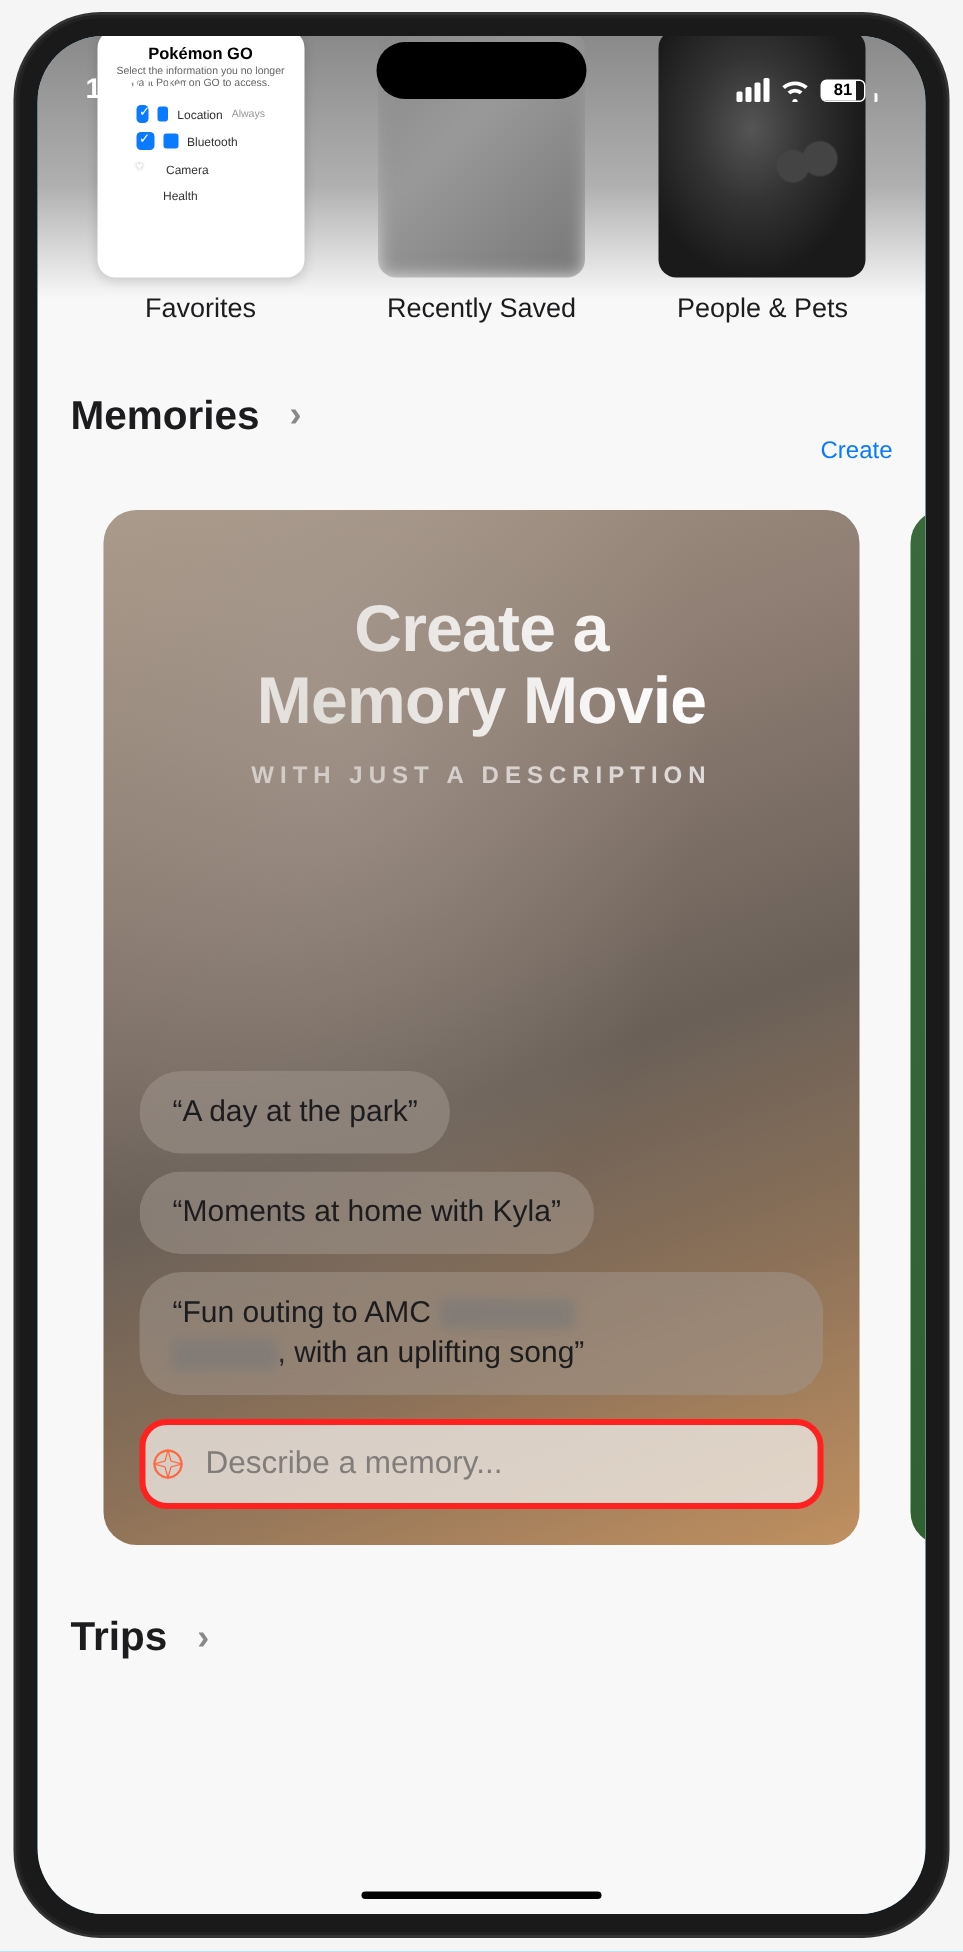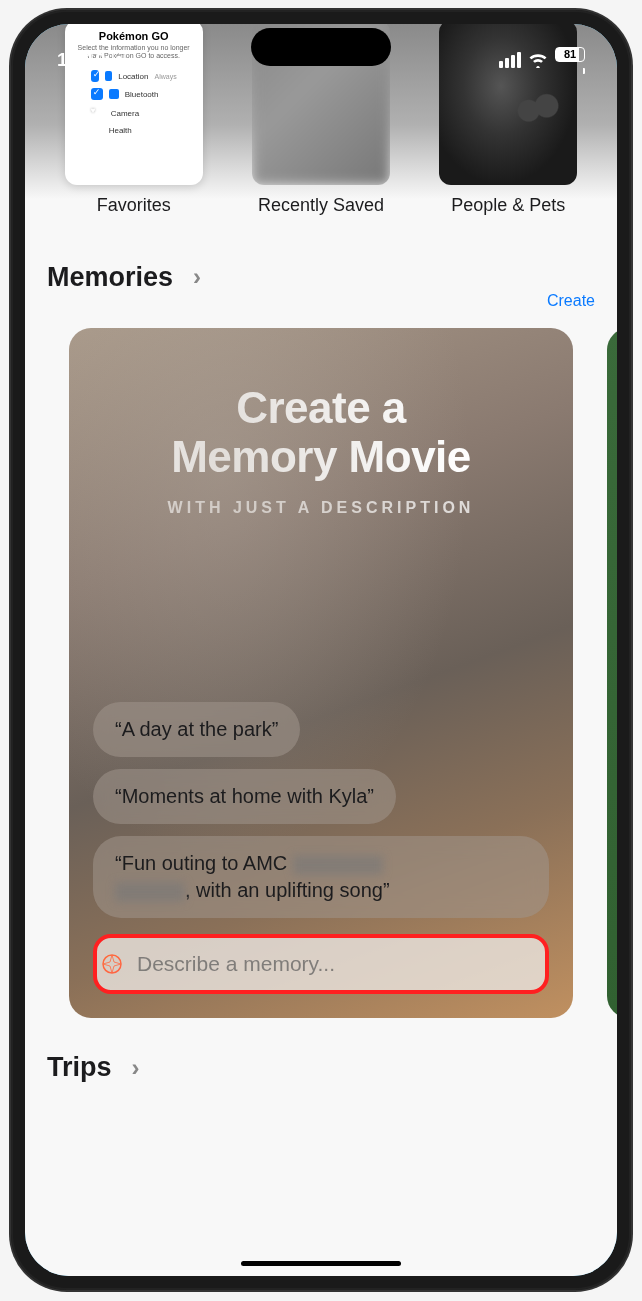--- a/index.html
+++ b/index.html
@@ -7,21 +7,21 @@
 .phone-frame { width: 620px; height: 1280px; background: #1a1a1a; border-radius: 56px; padding: 14px; position: relative; box-shadow: 0 0 0 2px #333, inset 0 0 0 2px #222; }
 .screen { width: 100%; height: 100%; background: #7dd3fc; border-radius: 44px; overflow: hidden; position: relative; }
 .dynamic-island { position: absolute; top: 18px; left: 50%; transform: translateX(-50%); width: 140px; height: 38px; background: #000; border-radius: 20px; z-index: 100; }
 .status-bar { height: 60px; display: flex; justify-content: space-between; align-items: center; padding: 12px 32px 0; position: absolute; top: 0; left: 0; right: 0; z-index: 50; color: #fff; font-weight: 600; }
 .status-left { display: flex; align-items: center; gap: 6px; font-size: 19px; }
 .status-right { display: flex; align-items: center; gap: 7px; }
 .signal-bars { display: flex; align-items: flex-end; gap: 2px; }
 .signal-bars span { width: 4px; background: #fff; border-radius: 1px; }
 .signal-bars span:nth-child(1){height:7px}.signal-bars span:nth-child(2){height:10px}.signal-bars span:nth-child(3){height:13px}.signal-bars span:nth-child(4){height:16px}
 .wifi-icon { width: 20px; height: 16px; }
-.battery { display: flex; align-items: flex-end; gap: 6px; flex-direction: column; }
+.battery { display: flex; align-items: flex-end; gap: 6px; }
 .battery-body { width: 30px; height: 15px; border: 1.5px solid #fff; border-radius: 4px; position: relative; display: flex; align-items: center; justify-content: center; font-size: 11px; font-weight: 700; color: #000; background: linear-gradient(to right, #fff 81%, transparent 81%); }
 .battery-tip { width: 2px; height: 6px; background: #fff; border-radius: 0 1px 1px 0; }
 
 .viewport { width: 100%; height: 100%; overflow: hidden; background: linear-gradient(180deg, #8a8a8a 0%, #b0b0b0 8%, #f8f8f8 14%); position: relative; }
 
 .header-region { padding: 75px 22px 0; position: relative; height: 160px; }
 .blurred-title { position: absolute; top: 92px; left: 110px; font-size: 30px; font-weight: 700; color: rgba(40,40,40,0.35); filter: blur(3px); letter-spacing: -0.5px; }
 .blurred-chevron { position: absolute; top: 93px; left: 336px; font-size: 26px; color: rgba(40,40,40,0.4); filter: blur(2px); }
 .app-title { font-size: 42px; font-weight: 800; color: #fff; letter-spacing: -0.8px; position: absolute; top: 93px; left: 22px; text-shadow: 0 1px 2px rgba(0,0,0,0.1); }
 .search-pill { position: absolute; top: 94px; right: 76px; background: #0a7aff; color: #fff; border-radius: 22px; padding: 9px 18px 9px 14px; display: flex; align-items: center; gap: 6px; font-size: 20px; font-weight: 600; }
@@ -40,21 +40,21 @@
 .thumb-fav-row .heart { width: 14px; height: 14px; color: #fff; filter: drop-shadow(0 0 1px #aaa); }
 .thumb-blur { background: linear-gradient(135deg, #888 0%, #999 40%, #777 100%); filter: blur(6px); }
 .thumb-cat { background: radial-gradient(ellipse at 45% 40%, #555 0%, #333 35%, #1a1a1a 70%); position: relative; }
 .thumb-cat::before { content: ''; position: absolute; inset: 0; background: radial-gradient(circle at 65% 55%, #444 8%, transparent 9%), radial-gradient(circle at 78% 52%, #444 8%, transparent 9%); }
 
 .section-header { display: flex; justify-content: space-between; align-items: center; padding: 28px 22px 14px; }
 .section-title { font-size: 27px; font-weight: 800; color: #1c1c1e; display: flex; align-items: center; gap: 20px; }
 .section-title .chev { font-weight: 700; color: #888; font-size: 24px; }
 .create-link { font-size: 16px; color: #0a7aff; font-weight: 400; margin-top: 48px; }
 
-.memory-card { margin: 4px 22px; border-radius: 22px; height: 690px; position: relative; overflow: hidden; background: linear-gradient(160deg, #a89888 0%, #8a7a70 30%, #6a6058 55%, #8a7058 75%, #c09060 100%); }
+.memory-card { margin: 16px 22px; border-radius: 22px; height: 690px; position: relative; overflow: hidden; background: linear-gradient(160deg, #a89888 0%, #8a7a70 30%, #6a6058 55%, #8a7058 75%, #c09060 100%); }
 .memory-overlay { position: absolute; inset: 0; background: radial-gradient(ellipse at 30% 20%, rgba(180,170,160,0.4) 0%, transparent 50%); }
 .memory-next { position: absolute; right: -538px; top: 0; width: 548px; height: 690px; border-radius: 22px; background: linear-gradient(135deg, #3a6a3a, #2a5a2a); }
 .memory-card-wrap { position: relative; padding: 0 22px; }
 .memory-title { font-family: Georgia, 'Times New Roman', serif; color: #fff; font-weight: 700; text-align: center; font-size: 44px; line-height: 1.1; padding: 56px 30px 0; letter-spacing: -0.5px; }
 .memory-subtitle { text-align: center; color: rgba(255,255,255,0.75); font-size: 16px; font-weight: 600; letter-spacing: 4px; margin-top: 16px; }
 .suggestions { position: absolute; bottom: 24px; left: 24px; right: 24px; display: flex; flex-direction: column; gap: 12px; }
 .suggestion-pill { background: rgba(160,150,140,0.55); backdrop-filter: blur(10px); border-radius: 28px; padding: 14px 22px; font-size: 20px; color: #1c1c1e; line-height: 1.35; align-self: flex-start; max-width: 100%; }
 .suggestion-pill.wide { width: 100%; }
 .suggestion-pill .redact { display: inline-block; width: 90px; height: 20px; background: rgba(120,120,120,0.6); filter: blur(4px); vertical-align: middle; border-radius: 3px; }
 .describe-input { background: rgba(235,230,225,0.8); border: 4px solid #ff2020; border-radius: 18px; padding: 13px 2px; display: flex; align-items: center; gap: 12px; margin-top: 4px; }

